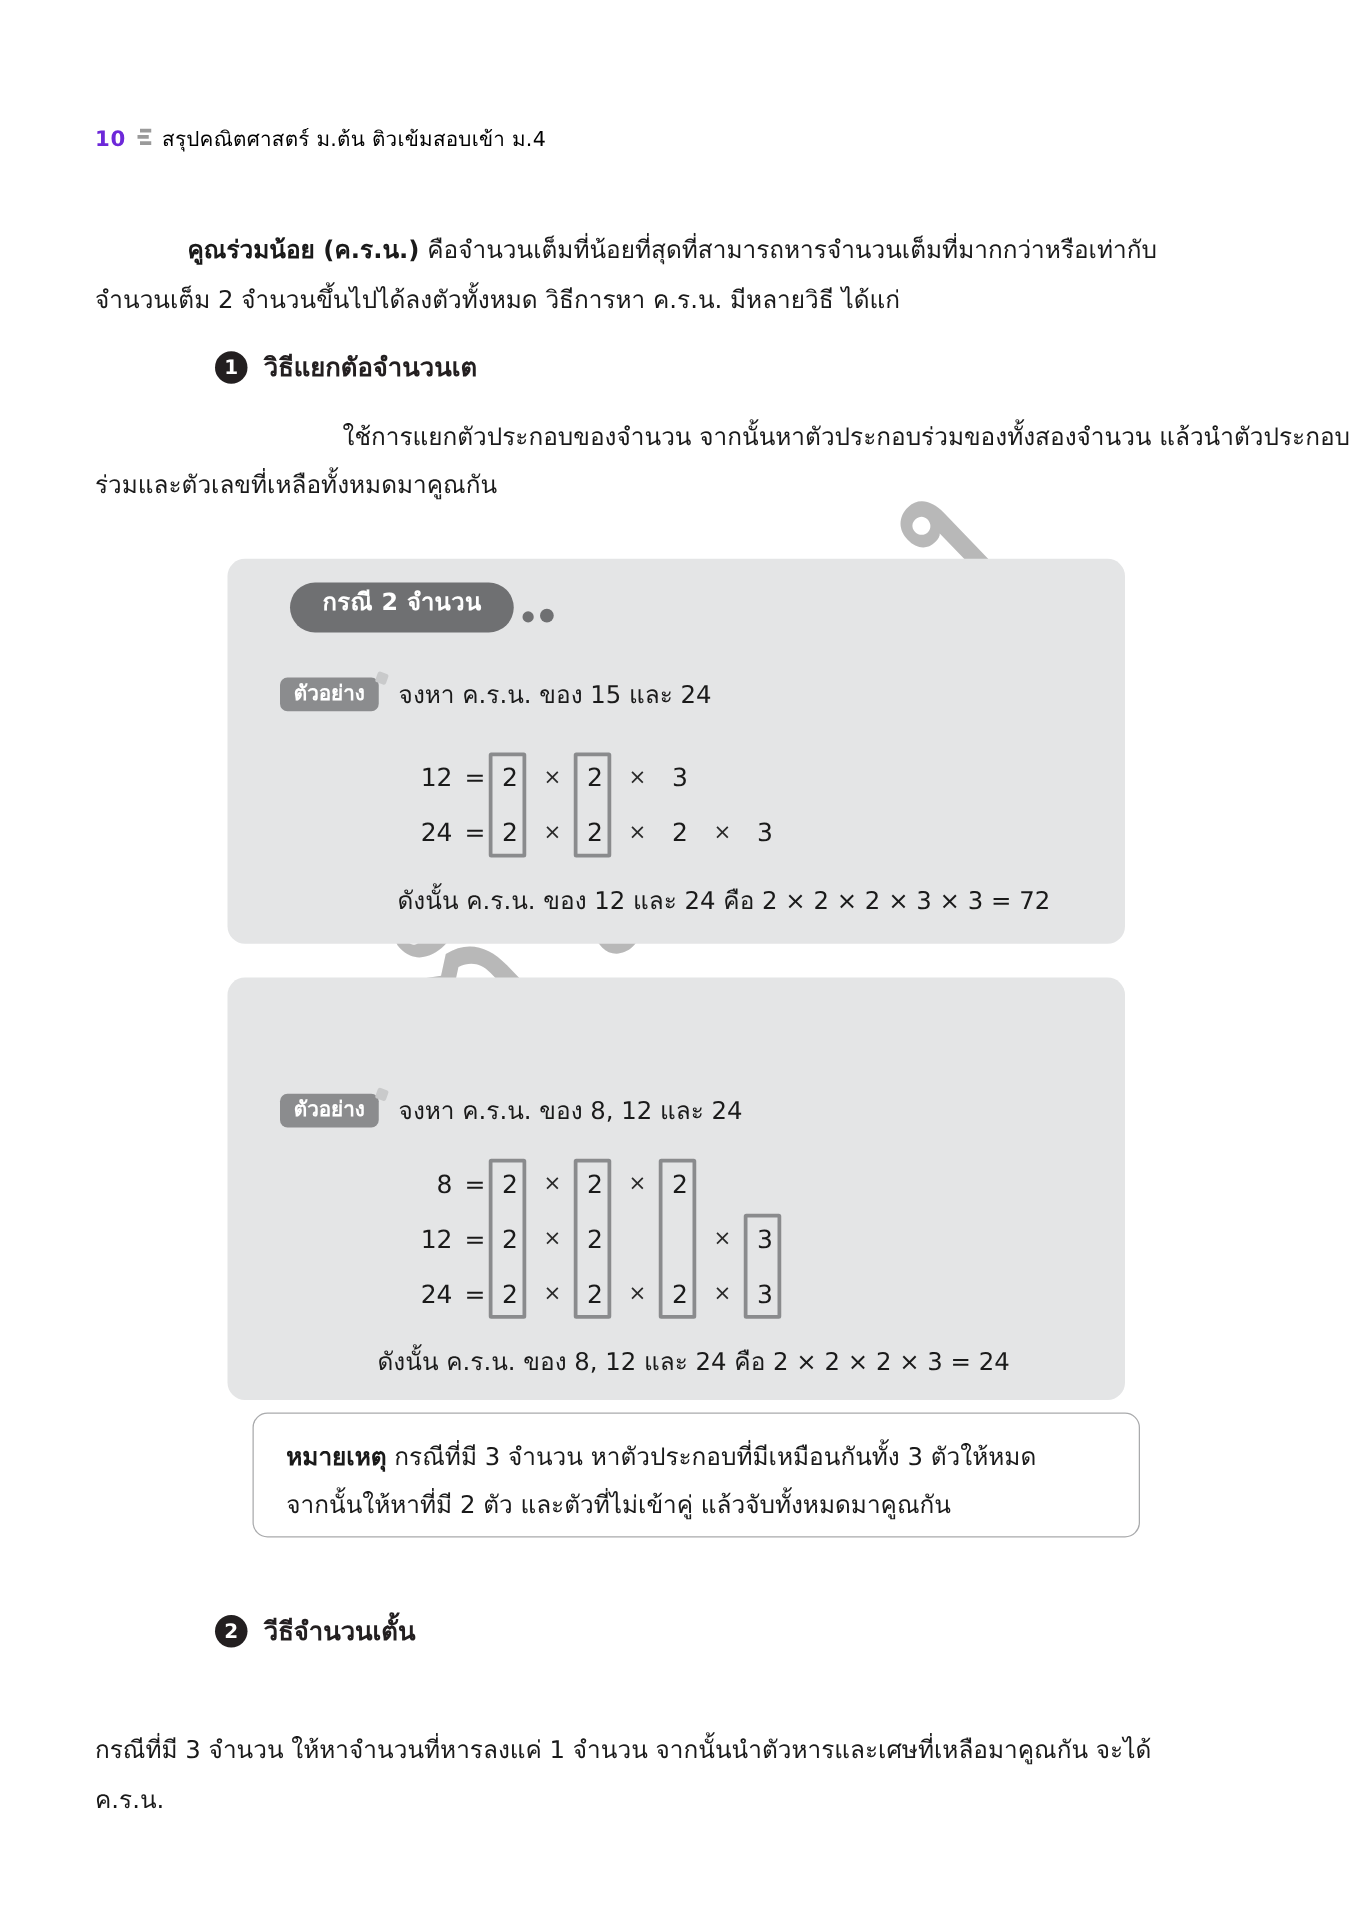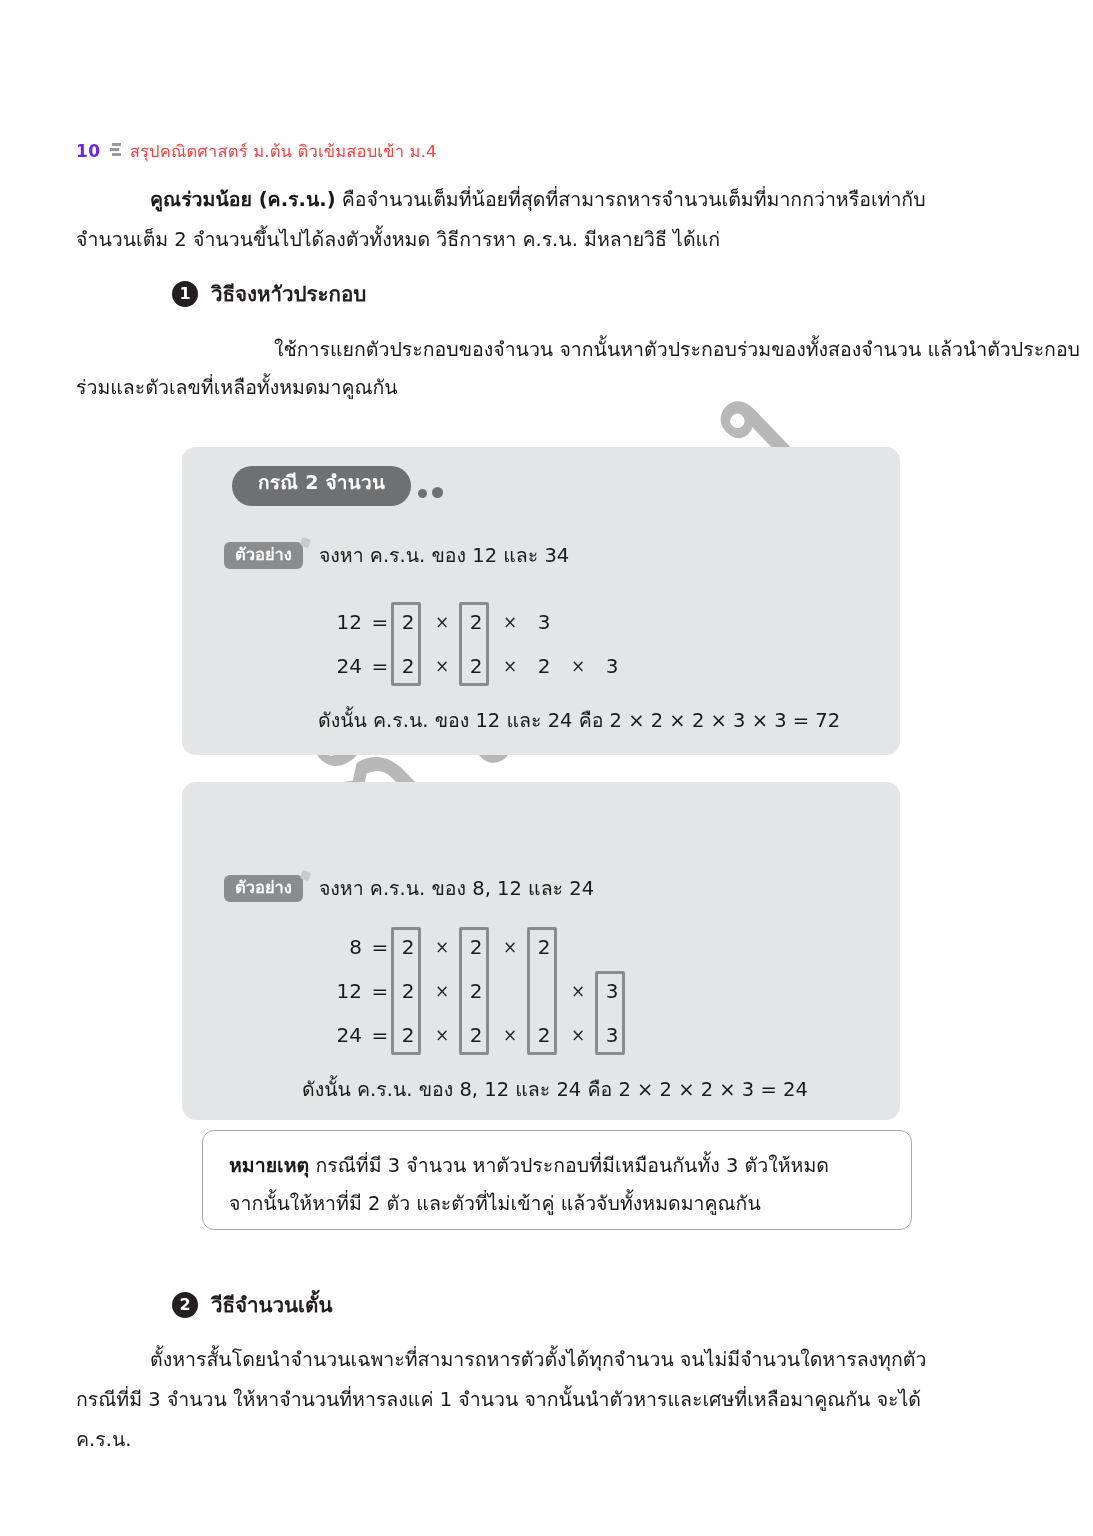--- a/index.html
+++ b/index.html
@@ -76,23 +76,22 @@
     display: block;
     height: 3px;
     background: #9a9a9a;
   }
   .header-sep i:nth-child(1) { top: 0px;  left: 2px; width: 9px; }
   .header-sep i:nth-child(2) { top: 5px;  left: 0px; width: 9px; }
   .header-sep i:nth-child(3) { top: 10px; left: 2px; width: 9px; }
 
   .header-title {
     font-size: 16.5px;
-    color: #ef4444;
+    color: #000000;
     letter-spacing: 0.2px;
-    margin-top: 40px;
   }
 
   
   .para {
     position: absolute;
     font-size: 19.5px;
     line-height: 40px;
     color: #1a1a1a;
     z-index: 10;
   }
@@ -282,39 +281,39 @@
     <span class="header-title">สรุปคณิตศาสตร์ ม.ต้น ติวเข้มสอบเข้า ม.4</span>
   </div>
 
   <div class="para indent" style="left:76px; top:180px; width:930px;">
     <span class="bold">คูณร่วมน้อย (ค.ร.น.)</span><span> คือจำนวนเต็มที่น้อยที่สุดที่สามารถหารจำนวนเต็มที่มากกว่าหรือเท่ากับ</span>
   </div>
   <div class="para" style="left:76px; top:220px; width:930px;">จำนวนเต็ม 2 จำนวนขึ้นไปได้ลงตัวทั้งหมด วิธีการหา ค.ร.น. มีหลายวิธี ได้แก่</div>
 
   <div class="num-heading" style="left:172px; top:277px;">
     <span class="num-badge">1</span>
-    <span class="num-heading-label">วิธีจงหาัวประกอบ</span>
+    <span class="num-heading-label">วิธีแยกตัอจำนวนเต</span>
   </div>
 
   <div class="para indent" style="left:76px; top:330px; width:930px;text-align:right;">ใช้การแยกตัวประกอบของจำนวน จากนั้นหาตัวประกอบร่วมของทั้งสองจำนวน แล้วนำตัวประกอบ</div>
   <div class="para" style="left:76px; top:368px; width:930px;">ร่วมและตัวเลขที่เหลือทั้งหมดมาคูณกัน</div>
 
   <div class="gray-box" style="left:182px; top:447px; width:718px; height:308px;"></div>
 
   <div class="case-pill" style="left:232px; top:466px;">
     <span class="pill-body">กรณี 2 จำนวน</span>
     <span class="pill-dots">
         <span></span>
         <span></span>
       </span>
   </div>
 
   <div class="example-row" style="left:224px; top:540px;">
     <span class="example-badge">ตัวอย่าง</span>
-    <span class="example-question">จงหา ค.ร.น. ของ 12 และ 34</span>
+    <span class="example-question">จงหา ค.ร.น. ของ 15 และ 24</span>
   </div>
 
   <div class="factor-block" style="left:335px; top:600px;">
     <div class="factor-grid" id="grid1" style="grid-template-columns:34px 22px 34px 34px 34px 34px 34px 34px 34px; grid-auto-rows:44px;">
 
       <div class="fg-cell label">12</div>
       <div class="fg-cell eq">=</div>
       <div class="fg-cell">2</div>
       <div class="fg-cell op">×</div>
       <div class="fg-cell">2</div>
@@ -395,17 +394,16 @@
       <div><span class="bold">หมายเหตุ</span><span> กรณีที่มี 3 จำนวน หาตัวประกอบที่มีเหมือนกันทั้ง 3 ตัวให้หมด</span></div>
       <div>จากนั้นให้หาที่มี 2 ตัว และตัวที่ไม่เข้าคู่ แล้วจับทั้งหมดมาคูณกัน</div>
     </div>
   </div>
 
   <div class="num-heading" style="left:172px; top:1288px;">
     <span class="num-badge">2</span>
     <span class="num-heading-label">วีธีจำนวนเตั้น</span>
   </div>
 
-  <div class="para indent" style="left:76px; top:1340px; width:930px;">ตั้งหารสั้นโดยนำจำนวนเฉพาะที่สามารถหารตัวตั้งได้ทุกจำนวน จนไม่มีจำนวนใดหารลงทุกตัว</div>
   <div class="para" style="left:76px; top:1380px; width:940px;">กรณีที่มี 3 จำนวน ให้หาจำนวนที่หารลงแค่ 1 จำนวน จากนั้นนำตัวหารและเศษที่เหลือมาคูณกัน จะได้</div>
   <div class="para" style="left:76px; top:1420px; width:930px;">ค.ร.น.</div>
 
 </div>
 
 </body></html>

